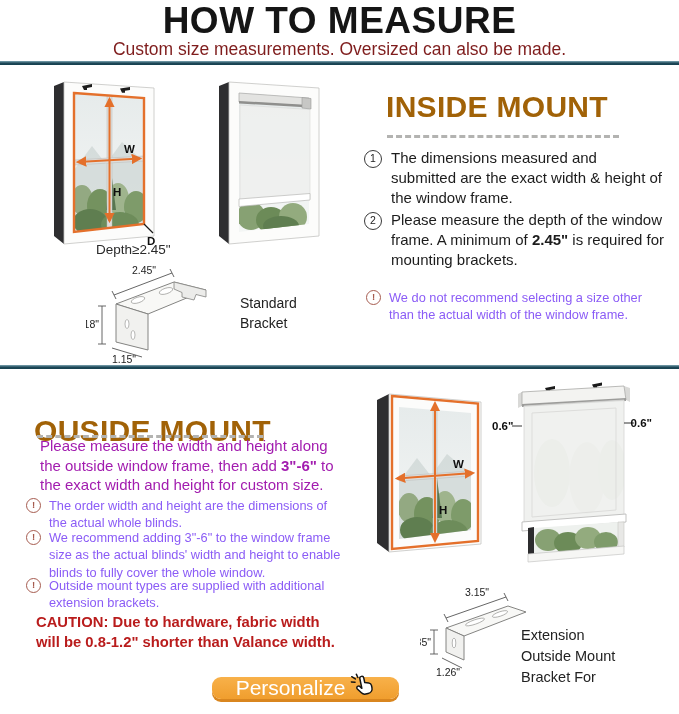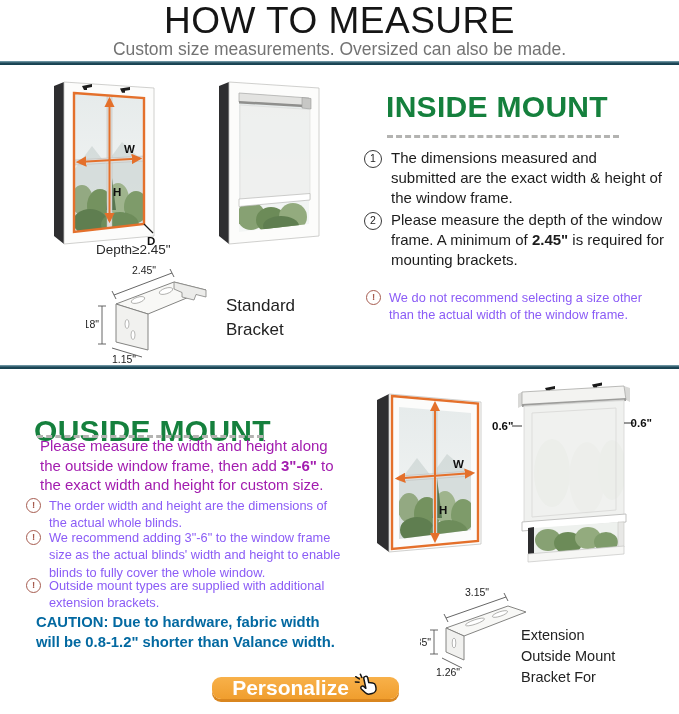--- a/index.html
+++ b/index.html
@@ -1,63 +1,63 @@
 <!DOCTYPE html>
 <html><head>
 <meta charset="utf-8">
 <style>
   html,body{margin:0;padding:0;background:#fff;}
   .canvas{position:relative;width:679px;height:714px;background:#fff;overflow:hidden;
           font-family:"Liberation Sans", sans-serif;color:#1a1a1a;}
   
-  .title{position:absolute;top:0;left:0;right:0;text-align:center;font-size:37px;font-weight:400;letter-spacing:.5px;color:#151515;}
-  .subtitle{position:absolute;top:39px;left:0;right:0;text-align:center;font-size:17.5px;color:#737373;}
+  .title{position:absolute;top:0;left:0;right:0;text-align:center;font-size:37px;font-weight:700;letter-spacing:.5px;color:#151515;}
+  .subtitle{position:absolute;top:39px;left:0;right:0;text-align:center;font-size:17.5px;color:#7f1d1d;}
   .divider{position:absolute;left:0;right:0;height:4px;background:linear-gradient(to bottom,#7fa7b4 0%,#1d4757 55%,#16414f 100%);}
   .d1{top:61px;} .d2{top:365px;}
   
-  .h2{font-size:30px;font-weight:700;letter-spacing:.3px;color:#15803d;}
+  .h2{font-size:30px;font-weight:700;letter-spacing:.3px;color:#a16207;}
   .dash{border-top:3px dashed #b3b3b1;height:0;margin-top:7px;}
   
   .step{display:flex;gap:9px;font-size:15px;line-height:1.32;color:#1c1c1c;}
   .stepnum{flex:none;width:16px;height:16px;border:1.4px solid #3a3a3a;border-radius:50%;
            font-size:10.5px;display:flex;align-items:center;justify-content:center;margin-top:2px;color:#1c1c1c;}
   .note{display:flex;gap:8px;font-size:12.8px;line-height:1.35;color:#8b5cf6;}
   .alert{flex:none;width:13px;height:13px;border:1.3px solid #a65c50;border-radius:50%;color:#a65c50;
          font-size:9.5px;font-weight:700;display:flex;align-items:center;justify-content:center;margin-top:1px;}
   .alert::before{content:"!";}
   .b{font-weight:700;}
   
   .winA{position:absolute;left:48px;top:78px;}
   .winB{position:absolute;left:213px;top:78px;}
   .depthnote{position:absolute;left:96px;top:242px;font-size:13.5px;color:#2a2a2a;}
   .brkt1{position:absolute;left:86px;top:264px;}
-  .brktlabel1{position:absolute;left:226px;top:294px;font-size:17px;line-height:1.4;color:#222;}
+  .brktlabel1{position:absolute;left:240px;top:294px;font-size:14px;line-height:1.4;color:#222;}
   
   .in-h{position:absolute;left:386px;top:90px;}
   .in-dash{position:absolute;left:387px;top:128px;width:232px;}
   .in-s1{position:absolute;left:364px;top:148px;width:300px;}
   .in-s2{position:absolute;left:364px;top:210px;width:306px;}
   .in-note{position:absolute;left:366px;top:289px;width:296px;}
   
   .out-h{position:absolute;left:34px;top:390px;margin-top:24px;}
   .out-dash{position:absolute;left:37px;top:428px;width:226px;}
   .out-p{position:absolute;left:40px;top:436px;width:312px;font-size:15px;line-height:1.3;color:#a21caf;}
   .out-n1{position:absolute;left:26px;top:497px;width:318px;}
   .out-n2{position:absolute;left:26px;top:529px;width:322px;}
   .out-n3{position:absolute;left:26px;top:577px;width:318px;}
-  .caution{position:absolute;left:36px;top:613px;width:304px;font-size:14.8px;font-weight:700;color:#0369a1;line-height:1.35;}
+  .caution{position:absolute;left:36px;top:613px;width:304px;font-size:14.8px;font-weight:700;color:#b91c1c;line-height:1.35;}
   
   .winC{position:absolute;left:371px;top:388px;}
   .winD{position:absolute;left:492px;top:378px;}
   .brkt2{position:absolute;left:420px;top:586px;}
   .brktlabel2{position:absolute;left:521px;top:625px;font-size:14.5px;line-height:1.45;color:#222;}
   
   .cta{position:absolute;left:212px;top:677px;width:187px;height:22px;border:none;border-radius:9px;
        background:linear-gradient(#f8b14a,#f09e2e);box-shadow:0 3px 0 #d9861f;
-       color:#fff;font-size:21px;font-weight:700;font-family:inherit;
+       color:#fff;font-size:21px;font-weight:400;font-family:inherit;
        display:flex;align-items:center;justify-content:center;gap:6px;cursor:pointer;}
   .hand{transform:rotate(-12deg);margin-top:-8px;}
   svg text{font-family:"Liberation Sans", sans-serif;}
   .dim{font-size:10.5px;fill:#222;}
   .wh{font-size:11.5px;font-weight:700;fill:#0e0e0e;}
 </style>
 </head>
 <body>
 
 <div class="canvas">

